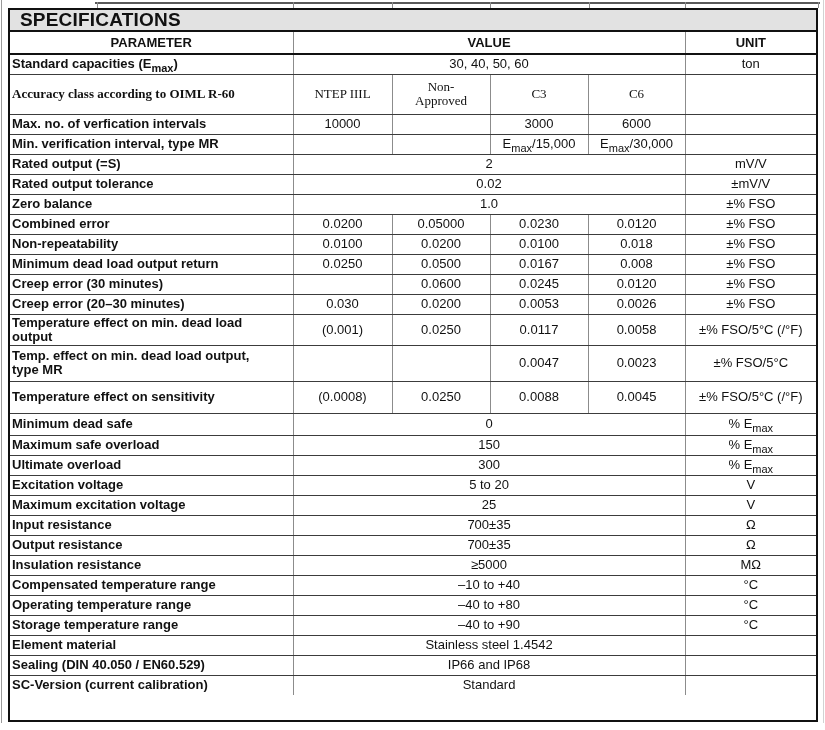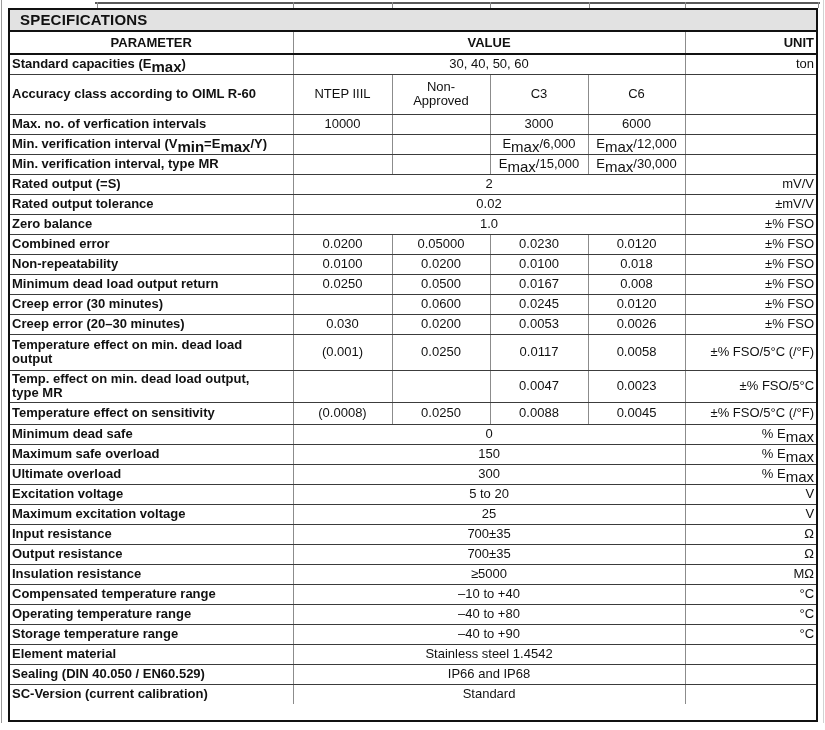--- a/index.html
+++ b/index.html
@@ -14,46 +14,46 @@
   .top-remnant-line{position:absolute;left:95px;top:2px;width:725px;height:2px;background:#5a5a5a;}
   .top-stub{position:absolute;top:2px;width:1px;height:6px;background:#8c8c8c;}
 
   
   .spec-box{
     position:absolute;left:8px;top:8px;width:806px;height:710px;
     border:2px solid #111111;background:#ffffff;
   }
   .spec-title{
     height:20px;background:#e2e2e2;border-bottom:2px solid #111111;
-    font-size:15px;font-weight:bold;line-height:20px;padding-left:10px;
+    font-size:19px;font-weight:bold;line-height:20px;padding-left:10px;
     letter-spacing:0.2px;
   }
   table.spec{
     border-collapse:collapse;table-layout:fixed;width:806px;
     font-size:13px;line-height:14px;
   }
   table.spec td,table.spec th{
     border-bottom:1px solid #3c3c3c;
     border-right:1px solid #8c8c8c;
     padding:1px 2px;vertical-align:middle;white-space:pre;overflow:hidden;
   }
-  table.spec td:last-child,table.spec th:last-child{border-right:none;text-align:right;}
+  table.spec td:last-child,table.spec th:last-child{border-right:none;}
   table.spec tr:last-child td{border-bottom:none;margin-top:24px;}
   thead th{
     font-weight:bold;text-align:center;height:19px;
     border-bottom:2px solid #111111 !important;
   }
   td.param{font-weight:bold;text-align:left;padding-left:6px;}
   td.val,td.unit{text-align:center;font-weight:normal;}
   tbody tr{height:20px;}
-  tbody tr:nth-child(2){height:40px;}
+  tbody tr:nth-child(2){height:40px;font-family:Liberation Serif, serif;}
   tbody tr:nth-child(14){height:36px;}
   tbody tr:nth-child(15){height:32px;margin-left:33px;}
   tbody tr:nth-child(16){height:22px;margin-top:24px;}
-  sub{font-size:15px;line-height:0;}
+  sub{font-size:11px;line-height:0;}
 </style>
 </head>
 <body>
 
 <div class="stage">
 
   <div class="edge-left"></div>
   <div class="edge-right"></div>
   <div class="top-remnant-line"></div>
   <div class="top-stub" style="left:97px"></div>
@@ -99,28 +99,20 @@
           </tr>
           <tr>
             <td class="param">Max. no. of verfication intervals</td>
             <td class="val">10000</td>
             <td class="val"></td>
             <td class="val">3000</td>
             <td class="val">6000</td>
             <td class="unit"></td>
           </tr>
           <tr>
-            <td class="param">Min. verification interval (V<sub>min</sub>=E<sub>max</sub>/Y)</td>
-            <td class="val"></td>
-            <td class="val"></td>
-            <td class="val">E<sub>max</sub>/6,000</td>
-            <td class="val">E<sub>max</sub>/12,000</td>
-            <td class="unit"></td>
-          </tr>
-          <tr>
             <td class="param">Min. verification interval, type MR</td>
             <td class="val"></td>
             <td class="val"></td>
             <td class="val">E<sub>max</sub>/15,000</td>
             <td class="val">E<sub>max</sub>/30,000</td>
             <td class="unit"></td>
           </tr>
           <tr>
             <td class="param">Rated output (=S)</td>
             <td class="val" colspan="4">2</td>

